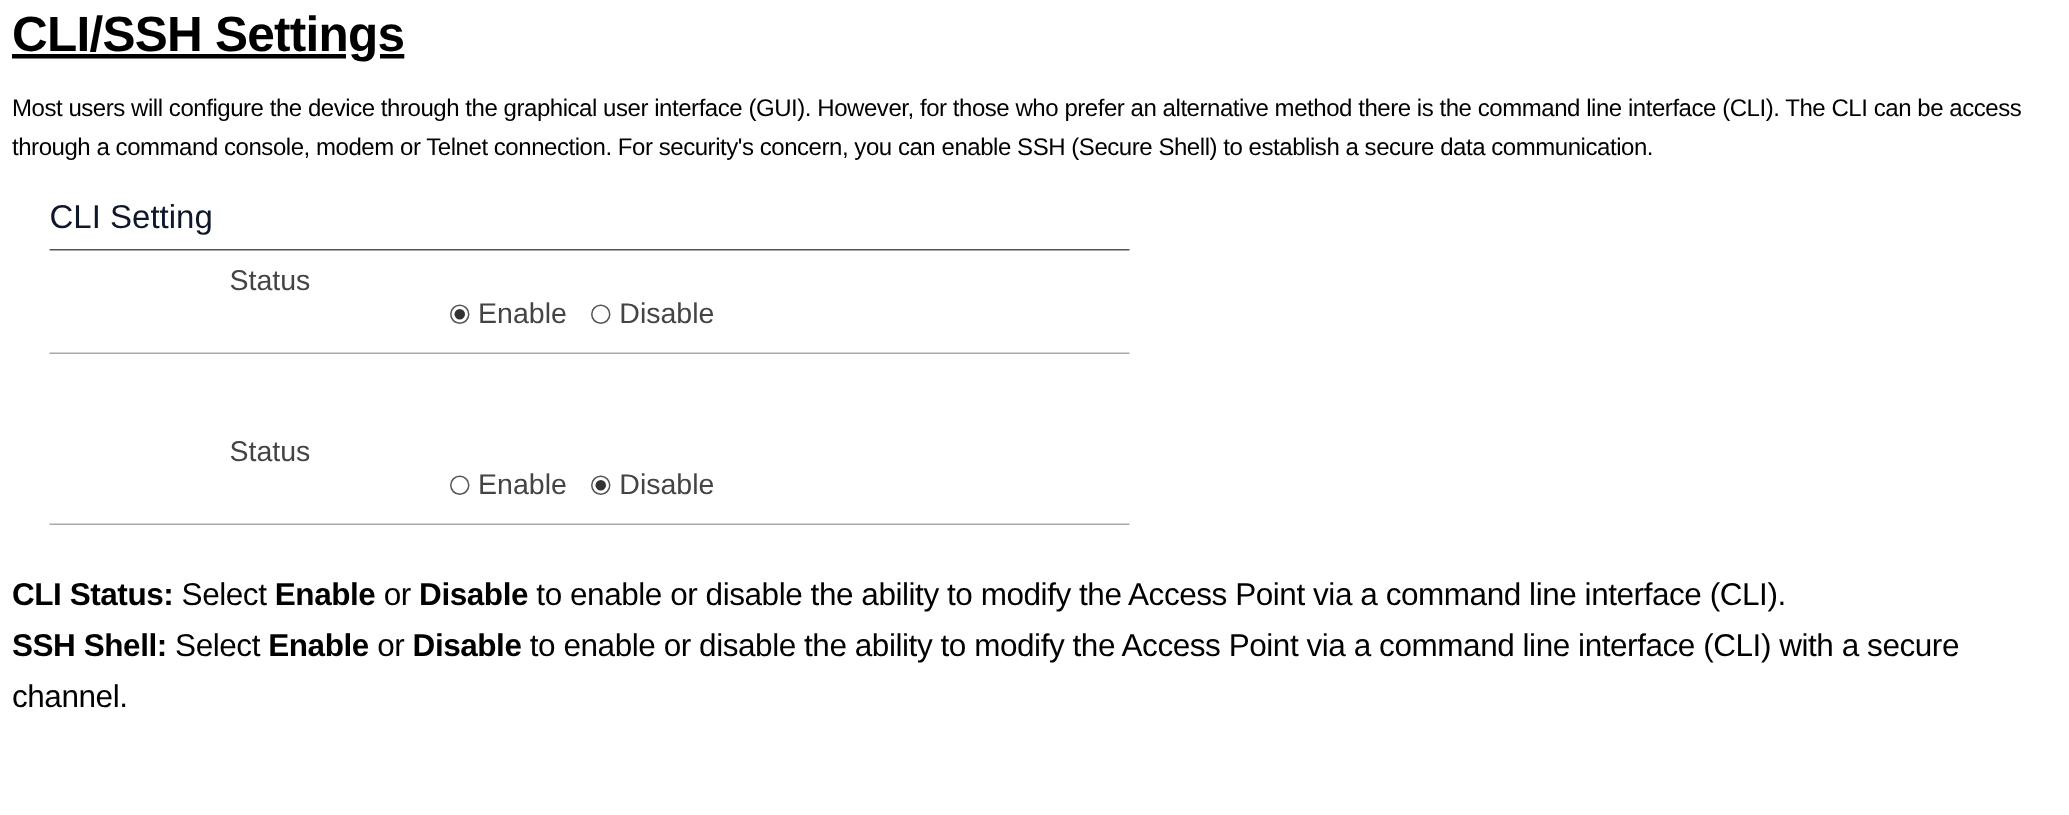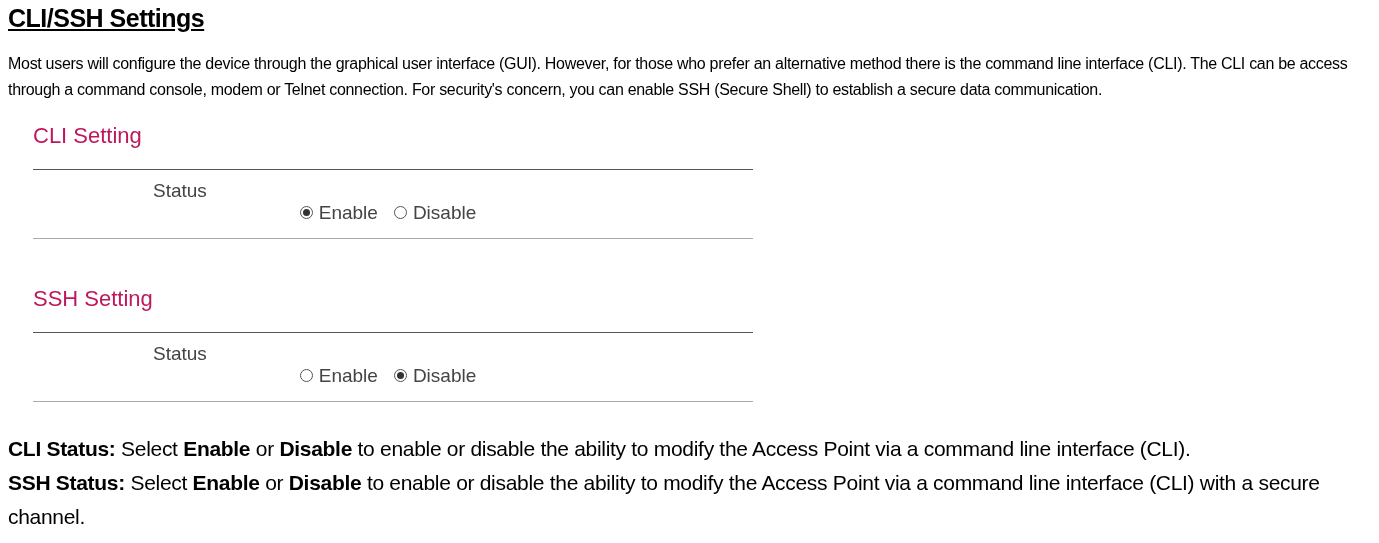--- a/index.html
+++ b/index.html
@@ -4,21 +4,21 @@
 <style>
   body {
     font-family: Arial, Helvetica, sans-serif;
     margin: 0;
     padding: 4px 8px;
     width: 1379px;
     box-sizing: border-box;
     color: #000;
   }
   h1.page-title {
-    font-size: 25px;
+    font-size: 33px;
     font-weight: 900;
     text-decoration: underline;
     letter-spacing: -0.5px;
     margin: 0 0 18px 0;
   }
   p.intro {
     font-size: 16px;
     line-height: 1.62;
     margin: 0 0 18px 0;
     letter-spacing: -0.3px;
@@ -27,22 +27,22 @@
     margin: 0 0 30px 25px;
     width: 720px;
   }
   .section {
     margin-bottom: 45px;
   }
   .section-title {
     font-family: Arial, sans-serif;
     font-size: 22px;
     font-weight: 400;
-    color: #be185d;
-    padding: 2px 0 20px 0;
+    color: #0f172a;
+    padding: 2px 0 8px 0;
     border-bottom: 1px solid #555;
   }
   .setting-row {
     display: flex;
     align-items: center;
     padding: 10px 0 14px 0;
     color: #444;
     font-size: 19px;
     border-bottom: 1px solid #aaa;
     flex-direction: column;
@@ -110,21 +110,20 @@
         </span>
         <span class="radio-option">
           <span id="cli-disable-dot" class="radio-dot"></span>
           <span>Disable</span>
         </span>
       </div>
     </div>
   </div>
 
   <div class="section" style="margin-bottom:0">
-    <div class="section-title">SSH Setting</div>
     <div class="setting-row">
       <div class="setting-label">Status</div>
       <div class="radio-group">
         <span class="radio-option">
           <span id="ssh-enable-dot" class="radio-dot"></span>
           <span>Enable</span>
         </span>
         <span class="radio-option">
           <span id="ssh-disable-dot" class="radio-dot filled"></span>
           <span>Disable</span>
@@ -133,15 +132,15 @@
     </div>
   </div>
 
 </div>
 
 <div class="desc-block">
   <div class="desc-line">
     <span class="bold">CLI Status:</span><span> Select </span><span class="bold">Enable</span><span> or </span><span class="bold">Disable</span><span> to enable or disable the ability to modify the Access Point via a command line interface (CLI).</span>
   </div>
   <div class="desc-line">
-    <span class="bold">SSH Status:</span><span> Select </span><span class="bold">Enable</span><span> or </span><span class="bold">Disable</span><span> to enable or disable the ability to modify the Access Point via a command line interface (CLI) with a secure channel.</span>
+    <span class="bold">SSH Shell:</span><span> Select </span><span class="bold">Enable</span><span> or </span><span class="bold">Disable</span><span> to enable or disable the ability to modify the Access Point via a command line interface (CLI) with a secure channel.</span>
   </div>
 </div>
 
 </body></html>

